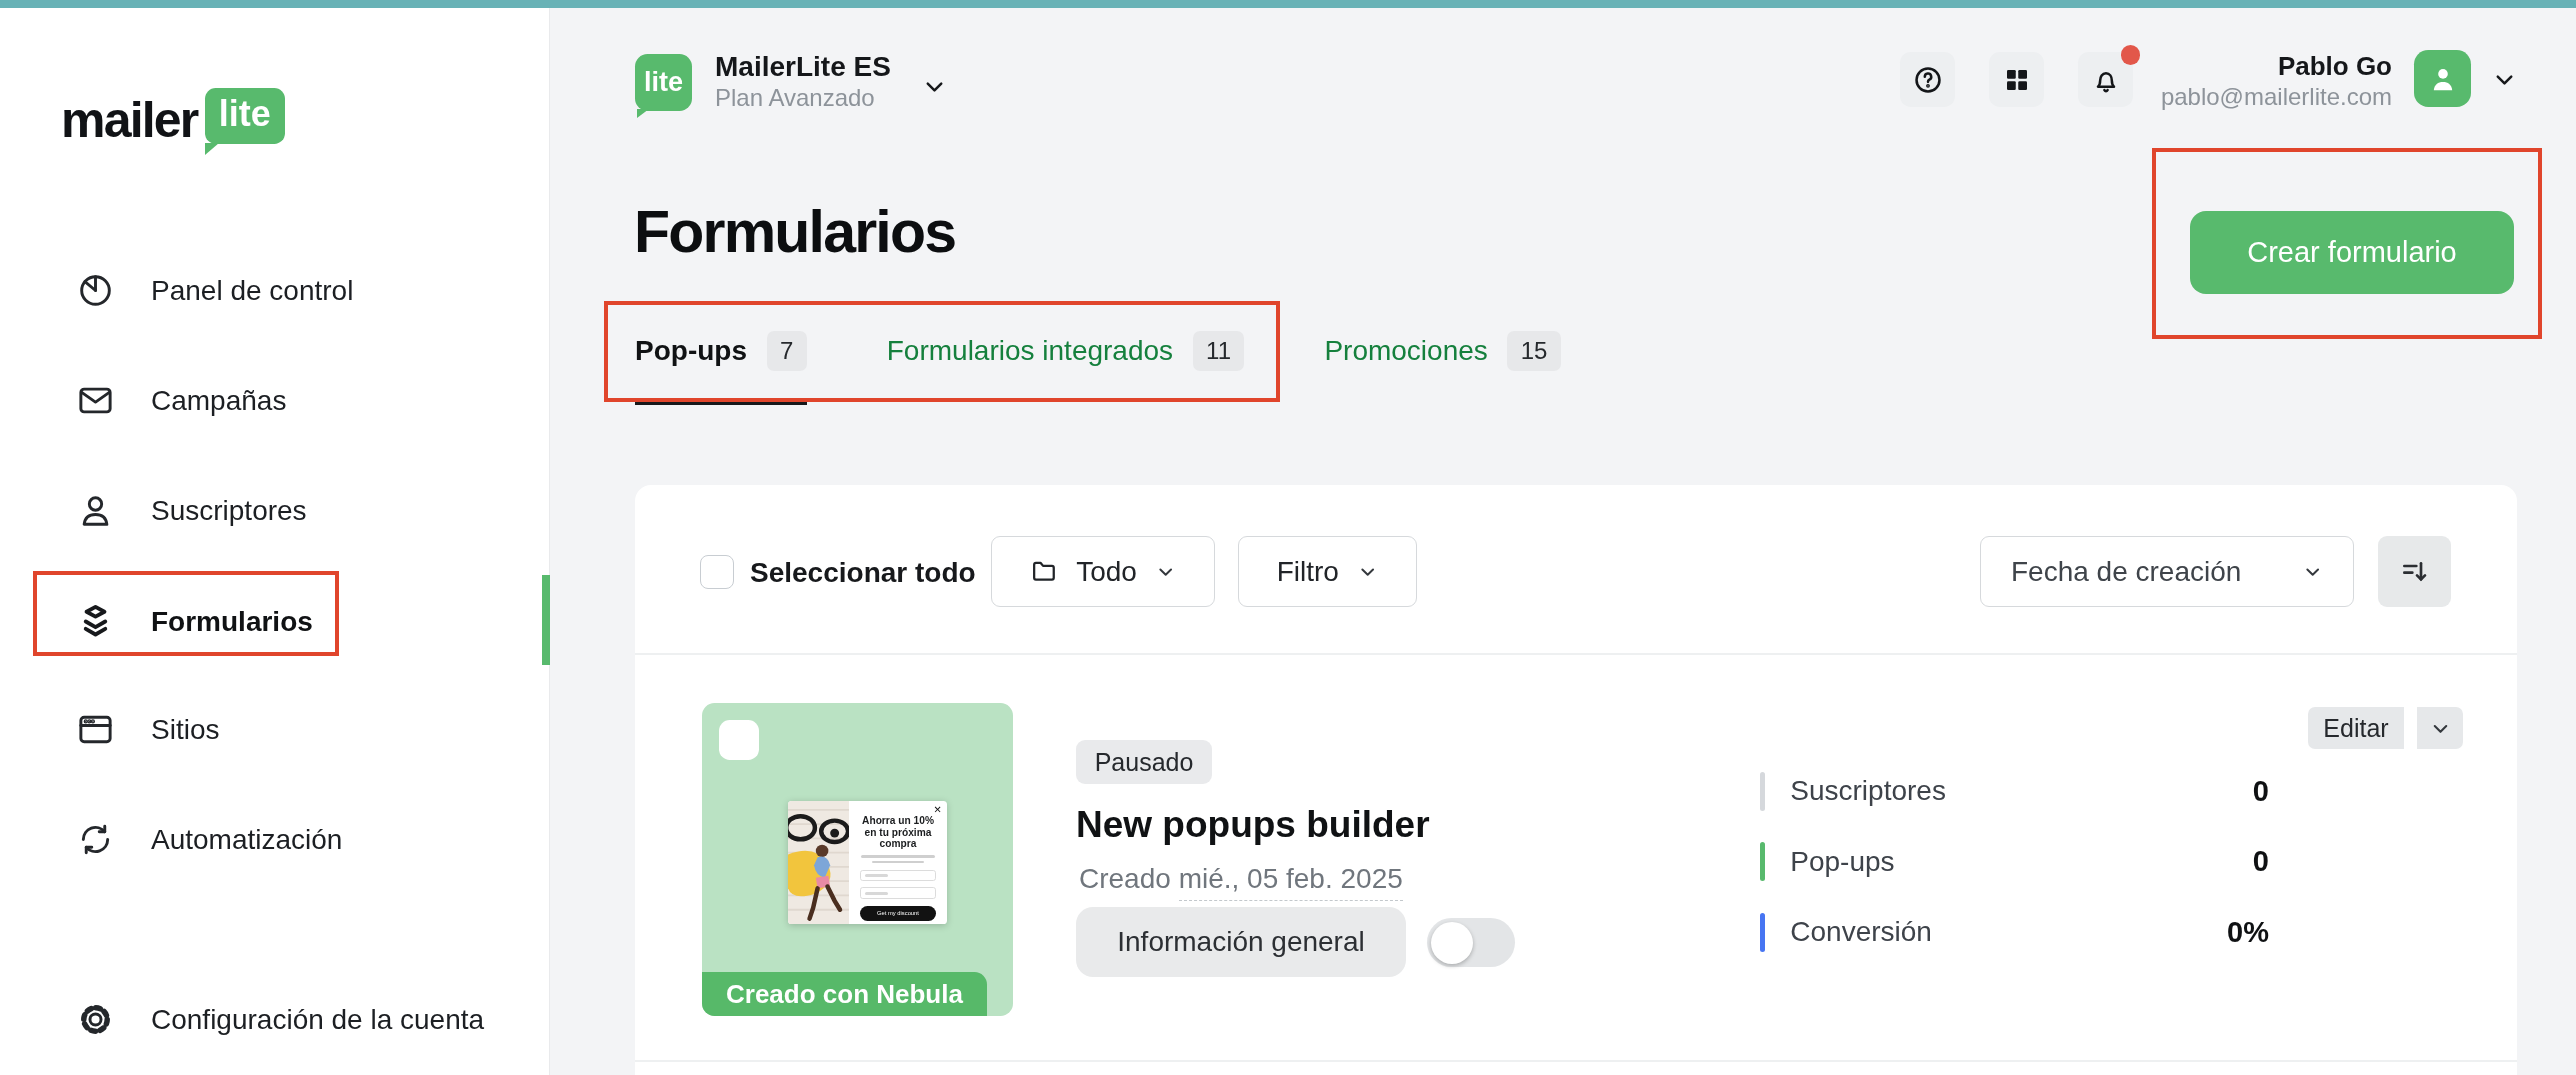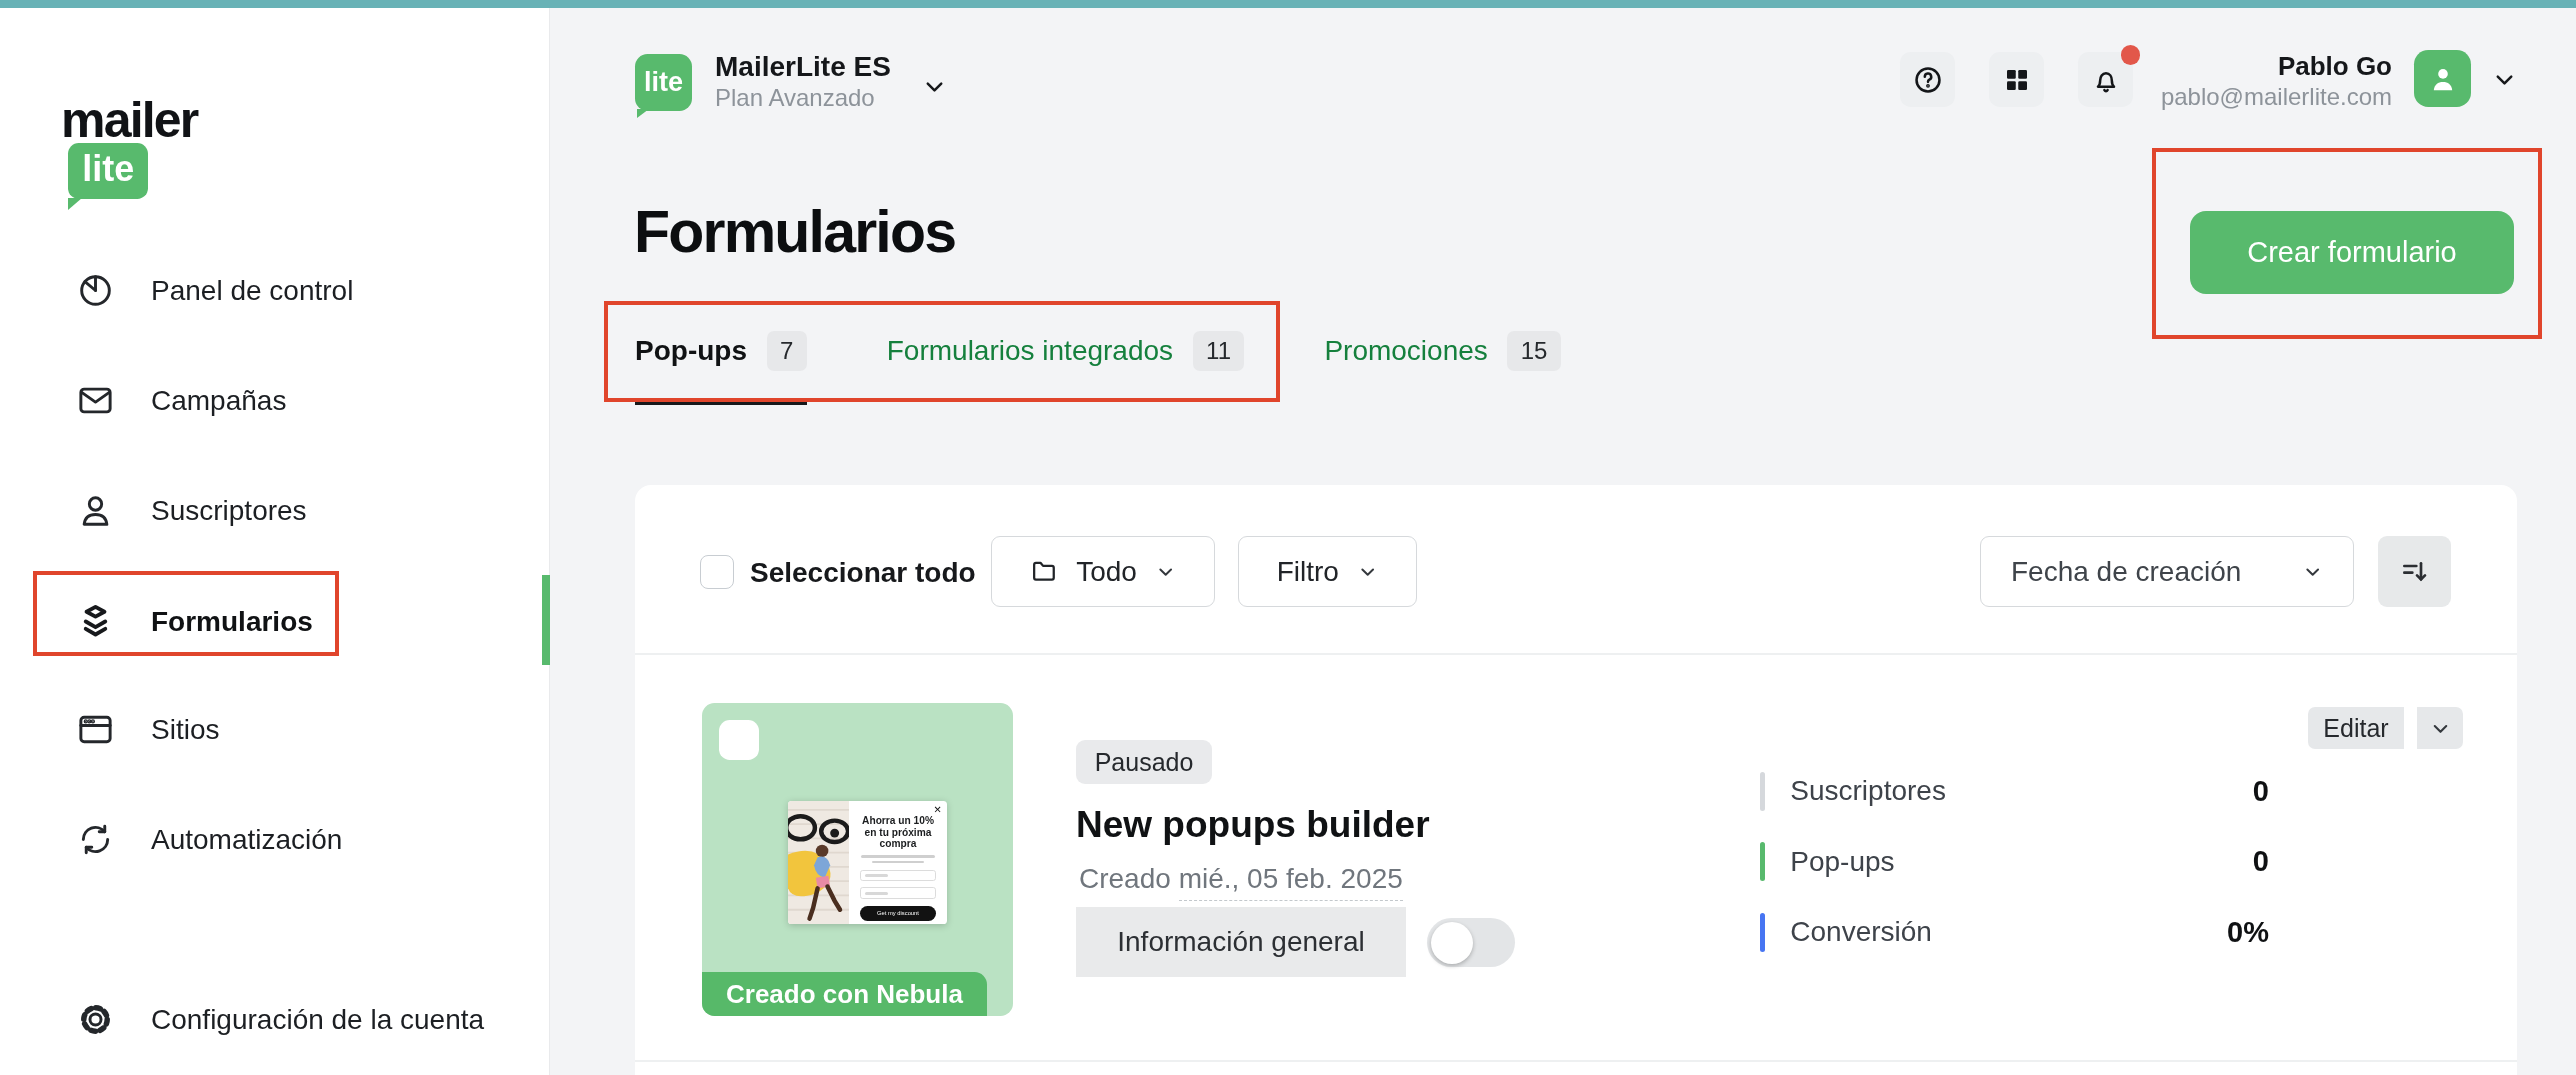--- a/index.html
+++ b/index.html
@@ -14,21 +14,21 @@
   svg { display:block; }
 
   
   .topbar { position:absolute; left:0; top:0; width:2576px; height:8px; background:#68b2b6; }
 
   
   .sidebar {
     position:absolute; left:0; top:8px; width:550px; height:1067px;
     background:#ffffff; border-right:1.8px solid #e9eaec;
   }
-  .logo { position:absolute; left:61px; top:85px; display:flex; align-items:flex-start;flex-direction:column; }
+  .logo { position:absolute; left:61px; top:85px; display:flex; align-items:flex-start; }
   .logo-text { font-size:50px; font-weight:700; letter-spacing:-1.8px; color:#111316; line-height:55px; }
   .logo-badge {
     position:relative; margin-left:7.1px; margin-top:-5.3px;
     background:#58ba6d; color:#fff; font-size:36px; font-weight:700;
     padding:5.3px 14.2px 9px; border-radius:10.7px;
   }
   .logo-badge::after {
     content:""; position:absolute; left:0; bottom:-10.7px;
     border-left:14.2px solid #58ba6d; border-bottom:12.5px solid transparent;
   }
@@ -156,21 +156,21 @@
   .status-badge {
     position:absolute; left:441px; top:255px; height:44px; padding:0 18.7px;
     background:#e9eaec; border-radius:9px; font-size:25px; color:#26292d;
     display:flex; align-items:center;
   }
   .item-title { position:absolute; left:441px; top:319px; font-size:37px; font-weight:700; color:#101214; cursor:pointer; }
   .item-date { position:absolute; left:444px; top:378px; font-size:28px; color:#70767d; }
   .item-date .dt { border-bottom:1.8px dashed #c3c8cc; padding-bottom:6px; cursor:pointer; }
   .overview-btn {
     position:absolute; left:441px; top:422px; width:330px; height:70px;
-    background:#e9eaeb; border:none; border-radius:0; cursor:pointer;
+    background:#e9eaeb; border:none; border-radius:17px; cursor:pointer;
     font-size:28px; color:#2c2f33; font-family:inherit;
   }
   .toggle {
     position:absolute; left:792px; top:433px; width:88px; height:49px;
     background:#e3e5e7; border-radius:25px; cursor:pointer;
   }
   .toggle .knob {
     position:absolute; left:3.6px; top:3.6px; width:42px; height:42px; border-radius:50%;
     background:#fff; box-shadow:0 1.8px 4.5px rgba(0,0,0,.25);
   }

